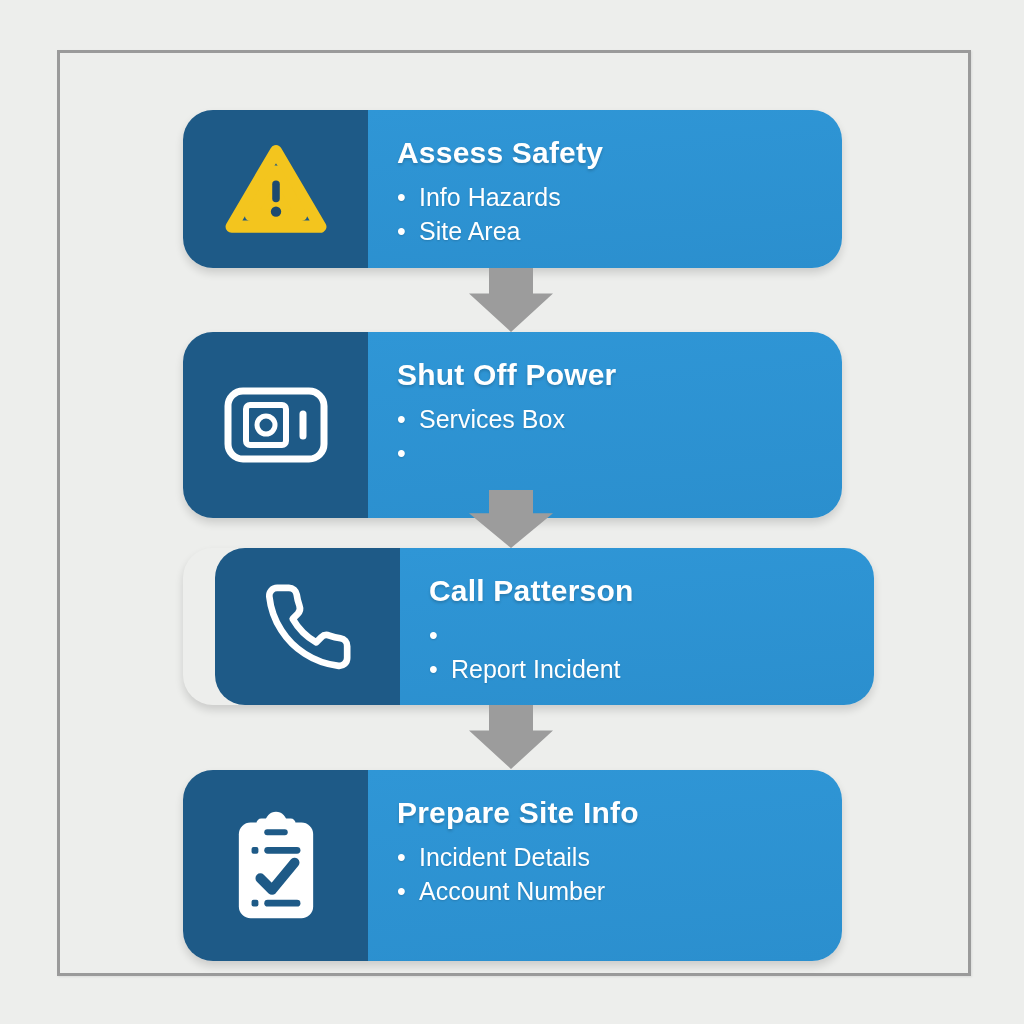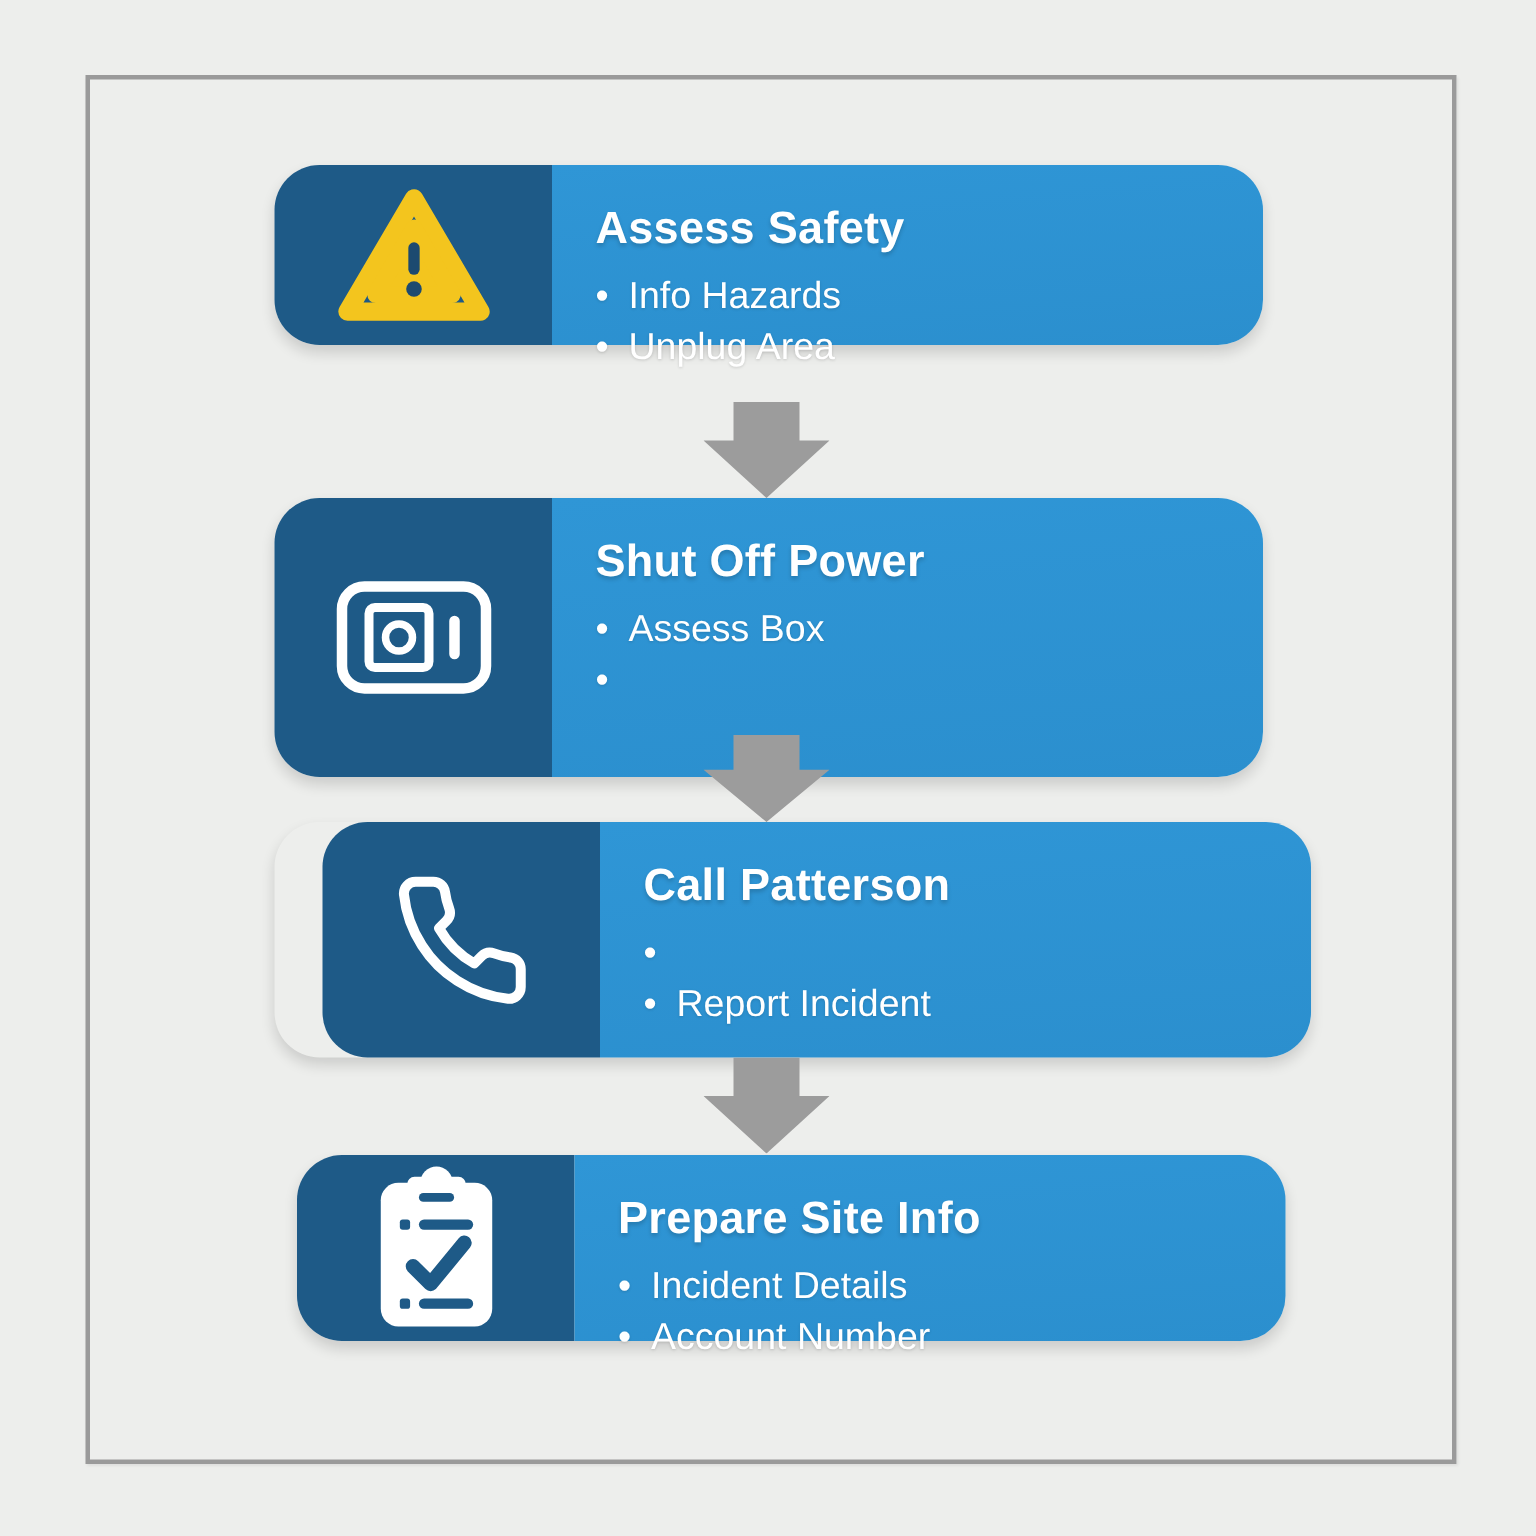--- a/index.html
+++ b/index.html
@@ -25,24 +25,24 @@
     background: transparent;
   }
   .step {
     position: absolute;
     left: 183px;
     width: 659px;
     display: flex;
     border-radius: 30px;
     box-shadow: 0 5px 9px rgba(0,0,0,0.14);
   }
-  .step-1 { top: 110px; height: 120px; }
+  .step-1 { top: 110px; height: 158px; }
   .step-2 { top: 332px; height: 186px; }
   .step-3 { top: 548px; height: 157px; padding-left: 32px; }
-  .step-4 { top: 770px; height: 124px; margin-left: 15px; }
+  .step-4 { top: 770px; height: 191px; }
   .icon-col {
     width: 185px;
     flex: 0 0 185px;
     background: #1E5A87;
     border-radius: 30px 0 0 30px;
     display: flex;
     align-items: center;
     justify-content: center;
   }
   .content-col {
@@ -107,21 +107,21 @@
   </div>
   <div class="content-col">
     <div class="step-title">Assess Safety</div>
     <div class="bullet-list">
       <div class="bullet-item">
         <span class="bullet-dot">•</span>
         <span>Info Hazards</span>
       </div>
       <div class="bullet-item">
         <span class="bullet-dot">•</span>
-        <span>Unplug Area</span>
+        <span>Site Area</span>
       </div>
     </div>
   </div>
 </div>
 
 <div class="flow-arrow arrow-1">
   <svg viewBox="0 0 84 60" preserveAspectRatio="none">
     <polygon points="20,0 64,0 64,24 84,24 42,60 0,24 20,24" fill="#9C9C9C"></polygon>
   </svg>
 </div>
@@ -135,21 +135,21 @@
         <circle cx="42" cy="38" r="9" fill="none" stroke="#FFFFFF" stroke-width="5"></circle>
         <line x1="79" y1="27" x2="79" y2="49" stroke="#FFFFFF" stroke-width="7" stroke-linecap="round"></line>
       </svg>
     </span>
   </div>
   <div class="content-col">
     <div class="step-title">Shut Off Power</div>
     <div class="bullet-list">
       <div class="bullet-item">
         <span class="bullet-dot">•</span>
-        <span>Assess Box</span>
+        <span>Services Box</span>
       </div>
       <div class="bullet-item">
         <span class="bullet-dot">•</span>
       </div>
     </div>
   </div>
 </div>
 
 <div class="flow-arrow arrow-2">
   <svg viewBox="0 0 84 60" preserveAspectRatio="none">

